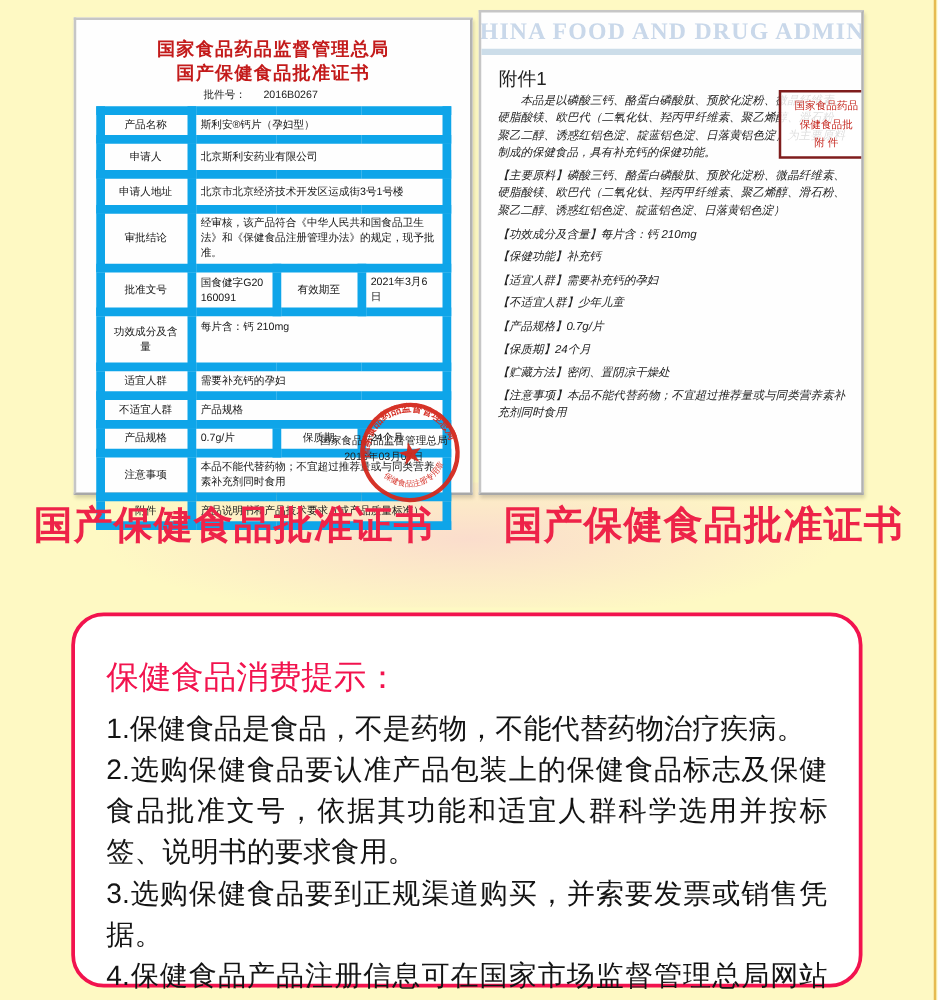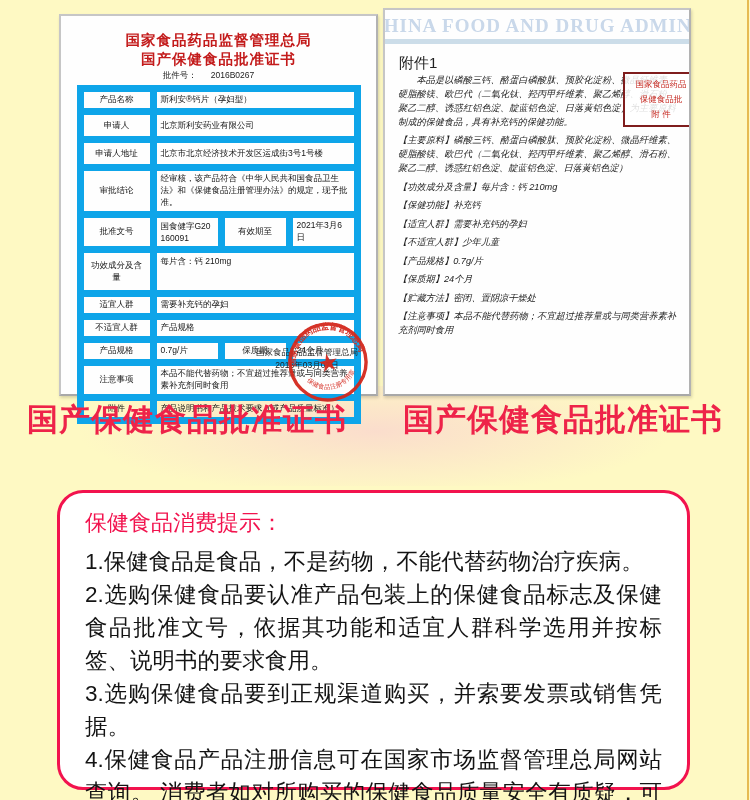--- a/index.html
+++ b/index.html
@@ -47,21 +47,21 @@
   .m-intro{text-indent:2em;margin:0 0 4px;}
   .m-item{margin:0 0 4.5px;}
 
   
   .captions{position:absolute;top:399px;left:0;width:100%;display:flex;
     justify-content:center;gap:56px;color:#ee2349;font-size:31px;font-weight:bold;letter-spacing:1px;}
 
   
   .tips{position:absolute;left:57px;top:490px;width:633px;height:300px;box-sizing:border-box;
     border:3px solid #f2134e;border-radius:26px;background:#fff;padding:15px 25px 0;}
-  .tips-title{margin:0 0 7px;color:#f2134e;font-size:22px;font-weight:normal;}
+  .tips-title{margin:16px 0 7px;color:#f2134e;font-size:26px;font-weight:normal;}
   .tips-item{margin:0;font-size:22.5px;line-height:33px;color:#141414;text-align:justify;}
 </style>
 </head>
 <body>
 
 <div id="page">
   <div class="gold-edge"></div>
   <div class="pink-glow"></div>
 
   <div class="doc-page cert-page">

